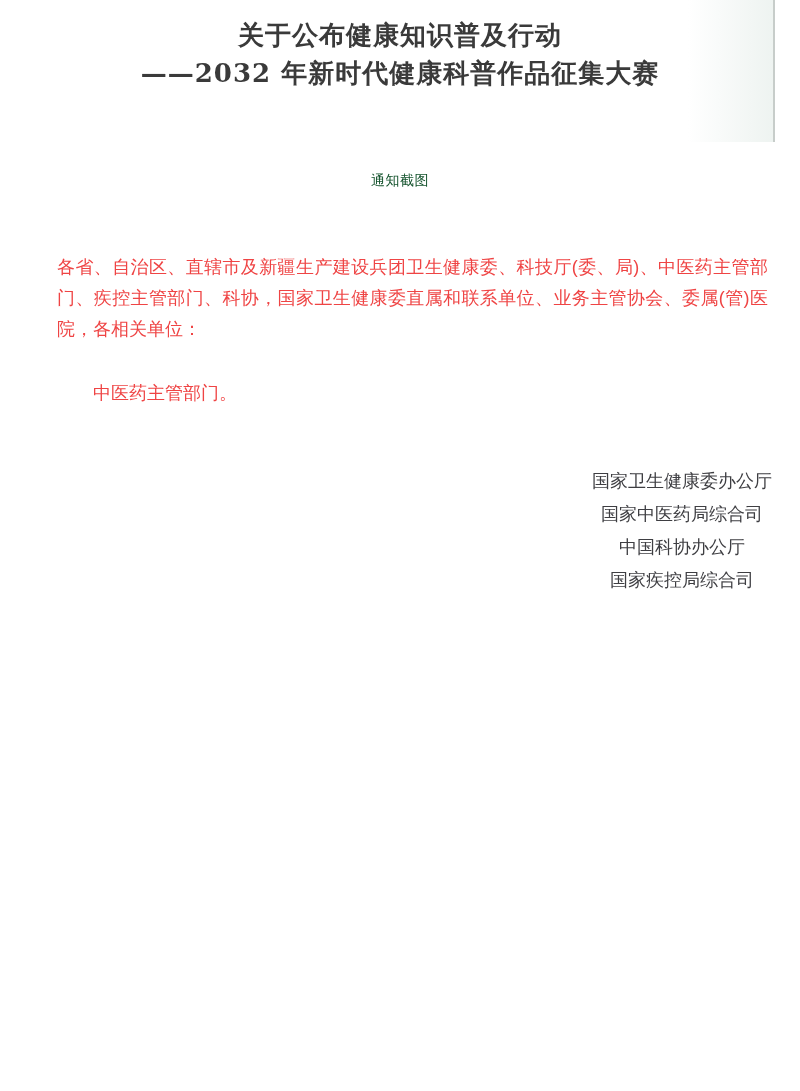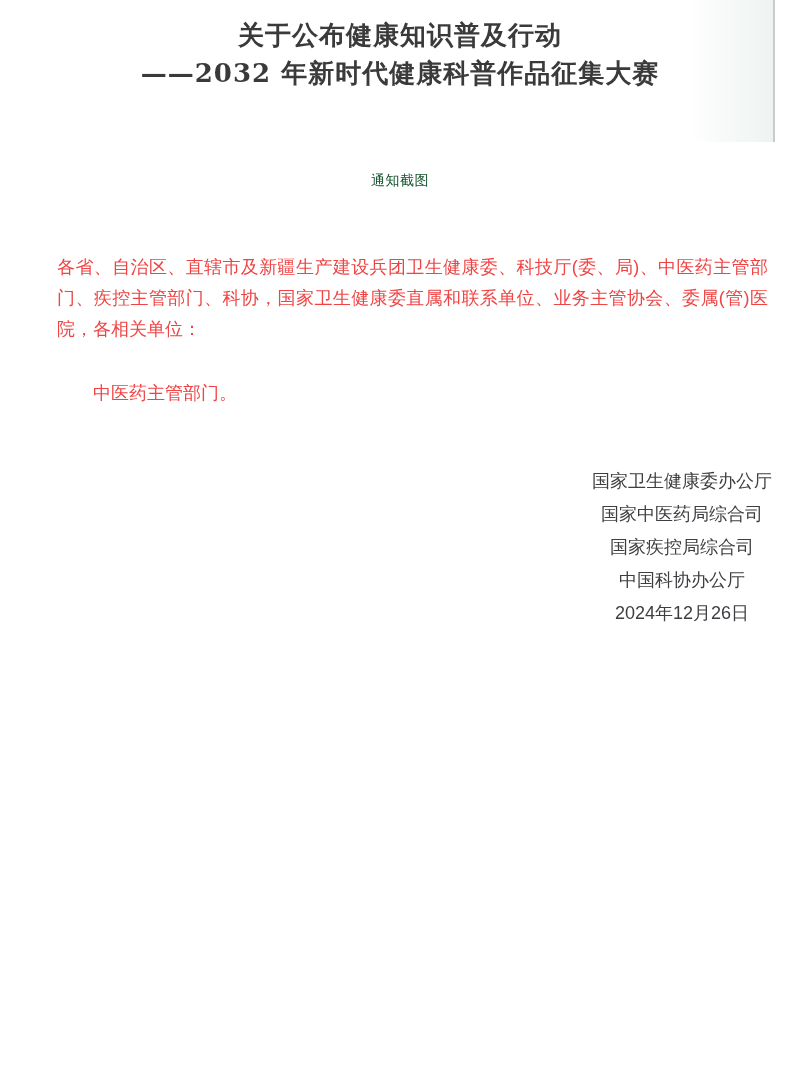--- a/index.html
+++ b/index.html
@@ -90,16 +90,15 @@
 <div class="caption">通知截图</div>
 
 <div class="content">
   <p>各省、自治区、直辖市及新疆生产建设兵团卫生健康委、科技厅(委、局)、中医药主管部门、疾控主管部门、科协，国家卫生健康委直属和联系单位、业务主管协会、委属(管)医院，各相关单位：</p>
   <p class="indent">中医药主管部门。</p>
 </div>
 
 <div class="signature">
   <div>国家卫生健康委办公厅</div>
   <div>国家中医药局综合司</div>
+  <div>中国科协办公厅</div>
   <div>国家疾控局综合司</div>
-  <div>中国科协办公厅</div>
-  <div>2024年12月26日</div>
 </div>
 
 </body></html>

